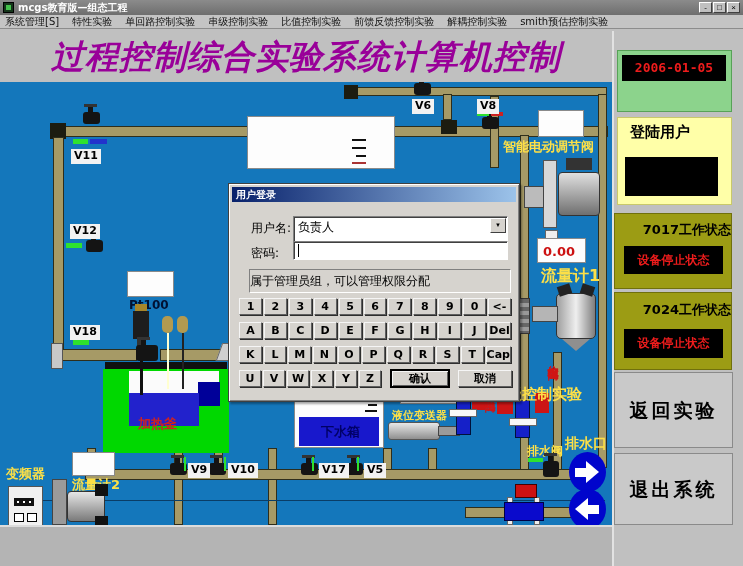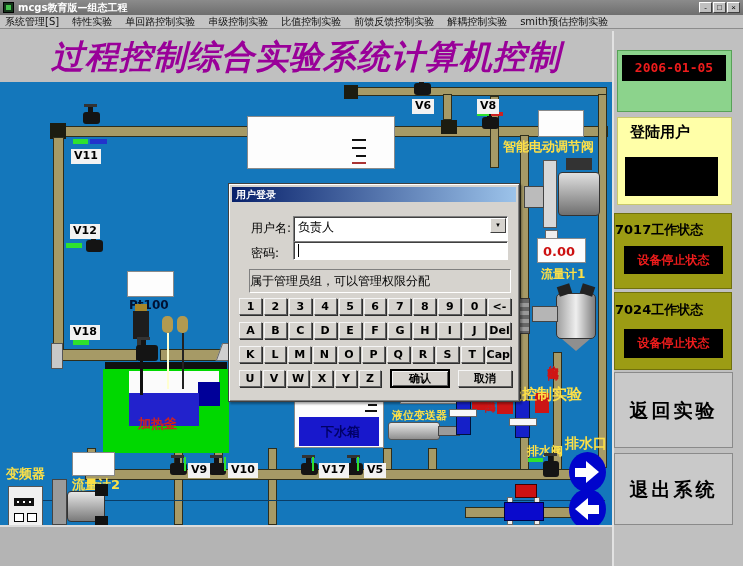--- a/index.html
+++ b/index.html
@@ -34,21 +34,21 @@
   .rpanel { position:absolute; left:612px; top:31px; width:131px; height:535px;
             background:#c0c0c0; border-left:2px solid #e2e2e2; }
 
   
   .abs { position:absolute; }
   .greenbox { left:617px; top:50px; width:115px; height:62px; background:#8cd38c; border:1px solid #57a257; }
   .lcd { position:absolute; background:#000; color:#ee1c1c; text-align:center;
          font-family:"DejaVu Sans Mono","Liberation Mono",monospace; font-weight:bold; }
   .yellowbox { left:617px; top:117px; width:115px; height:88px; background:#ffffa8; border:1px solid #c9c96a; }
   .olivebox { background:#9c9c14; border:1px solid #70700c; width:118px; left:614px; }
-  .olive-title { position:absolute; width:100%; text-align:left; font-size:13px; font-weight:bold; color:#000; }
+  .olive-title { position:absolute; width:100%; text-align:right; font-size:13px; font-weight:bold; color:#000; }
   .panel-btn { position:absolute; left:614px; width:119px; background:#c9c9c9; border:1px solid #8a8a8a;
                text-align:center; font-weight:bold; font-size:19px; color:#000; letter-spacing:3px; }
 
   
   .pipe { position:absolute; background:#a69a66; border:1px solid #2e2e1c; }
   .elbow { position:absolute; background:#1c1c10; }
   .valve { position:absolute; width:17px; height:12px; background:#141414; border-radius:3px; }
   .valve:before { content:""; position:absolute; left:5px; top:-6px; width:5px; height:6px; background:#141414; }
   .valve:after  { content:""; position:absolute; left:1px; top:-8px; width:13px; height:3px; background:#333; }
   .vlabel { position:absolute; background:#f2f2f2; color:#000; font-size:11px; font-weight:bold;
@@ -189,21 +189,21 @@
     <div class="dtext" style="left:503px;top:56px;font-size:13px">智能电动调节阀</div>
     <div style="position:absolute;left:543px;top:78px;width:14px;height:68px;background:#d8d8d8;border:1px solid #555"></div>
     <div style="position:absolute;left:566px;top:76px;width:26px;height:12px;background:#333"></div>
     <div style="position:absolute;left:558px;top:90px;width:42px;height:44px;background:linear-gradient(#e0e0e0,#6f6f6f);border:1px solid #333;border-radius:4px"></div>
     <div style="position:absolute;left:524px;top:104px;width:20px;height:22px;background:#bbb;border:1px solid #444"></div>
     <div style="position:absolute;left:545px;top:148px;width:13px;height:22px;background:#eee;border:1px solid #666"></div>
 
     <div class="wbox" style="left:537px;top:156px;width:49px;height:25px">
       <div class="dtext" style="left:5px;top:5px;font-size:13px;color:#cc1111">0.00</div>
     </div>
-    <div class="dtext" style="left:541px;top:184px;font-size:12px">流量计1</div>
+    <div class="dtext" style="left:541px;top:184px;font-size:16px">流量计1</div>
 
     <div style="position:absolute;left:556px;top:211px;width:40px;height:46px;background:linear-gradient(90deg,#9f9f9f,#efefef,#7d7d7d);border:1px solid #333;border-radius:5px"></div>
     <div style="position:absolute;left:558px;top:203px;width:13px;height:10px;background:#222;transform:rotate(-18deg)"></div>
     <div style="position:absolute;left:581px;top:203px;width:13px;height:10px;background:#222;transform:rotate(18deg)"></div>
     <div style="position:absolute;left:532px;top:224px;width:26px;height:16px;background:#b5b5b5;border:1px solid #444"></div>
     <div style="position:absolute;left:518px;top:216px;width:12px;height:36px;background:repeating-linear-gradient(#666 0 4px,#999 4px 8px);border:1px solid #333"></div>
     <div style="position:absolute;left:562px;top:257px;width:0;height:0;border-left:14px solid transparent;border-right:14px solid transparent;border-top:12px solid #8f8f8f"></div>
 
     <div class="redbox" style="left:472px;top:313px;width:13px;height:15px"></div>
     <div class="redbox" style="left:497px;top:307px;width:16px;height:25px"></div>

